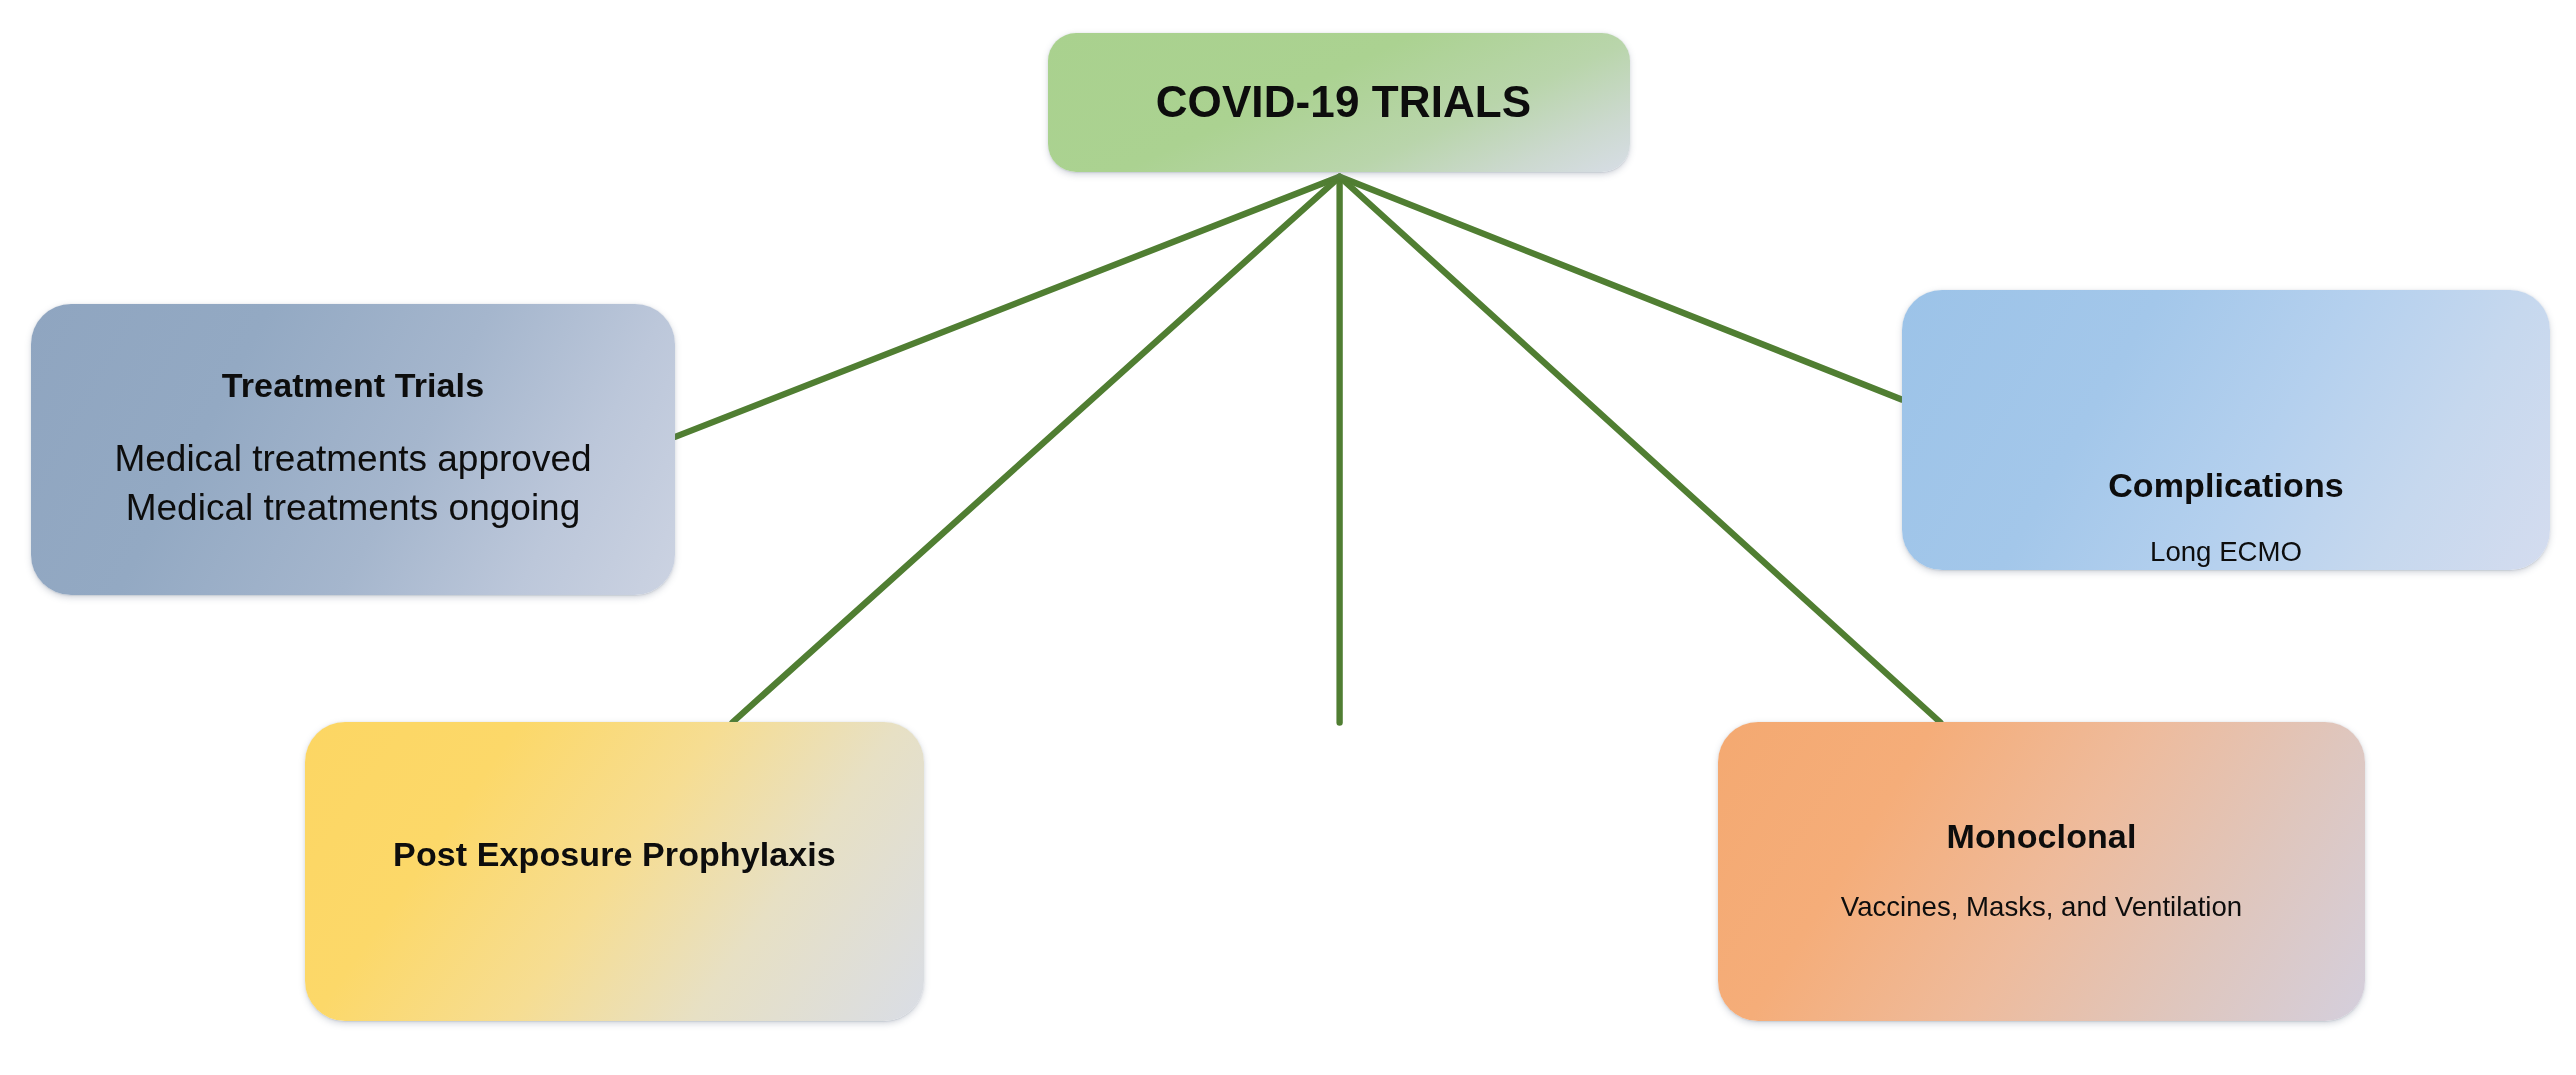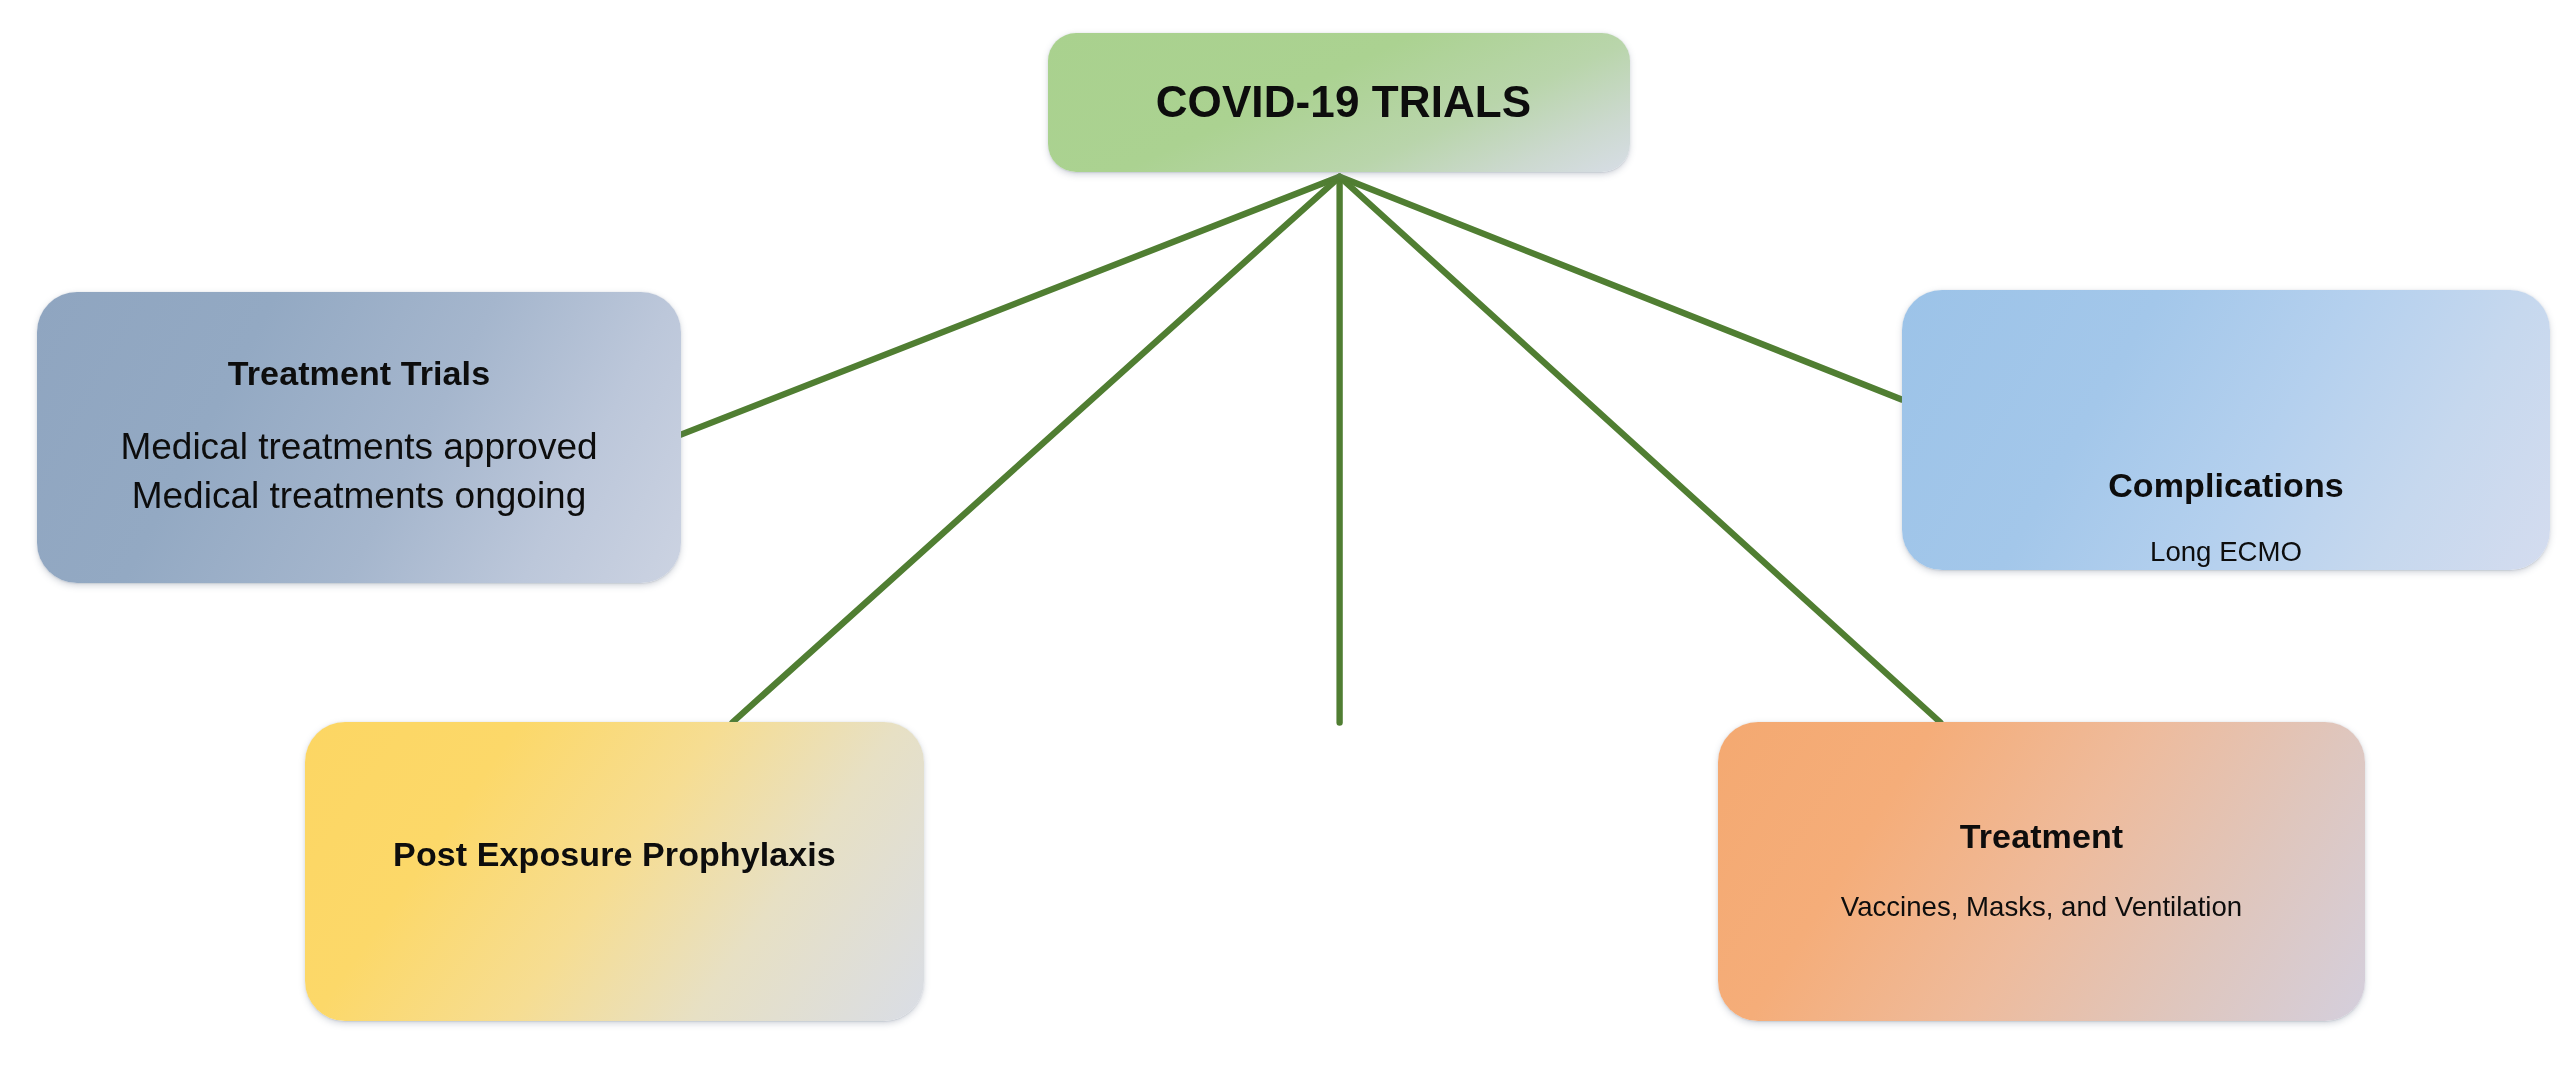--- a/index.html
+++ b/index.html
@@ -63,27 +63,26 @@
                 #ccd9cf 86%, #d7dde6 100%);
     padding-left: 9px;
   }
   #node-root .node-title {
     font-size: 44px;
   }
 
   
   #node-treatment {
     left: 31px;
-    top: 292px;
+    top: 304px;
     width: 644px;
     height: 291px;
     background: linear-gradient(118deg,
                 #8fa5c0 0%, #93a9c3 30%, #a5b6cd 58%,
                 #bcc7da 80%, #ccd3e2 100%);
-    margin-left: 6px;
   }
   #node-treatment .node-title { font-size: 34px; margin-bottom: 30px; }
   #node-treatment .node-sub  { font-size: 37px; }
 
   
   #node-complications {
     left: 1902px;
     top: 290px;
     width: 648px;
     height: 280px;
@@ -163,18 +162,18 @@
     <div class="node-title">Complications</div>
     <div class="node-sub">Long ECMO</div>
   </div>
 
   <div class="node" id="node-pep">
     <div class="node-title">Post Exposure Prophylaxis</div>
   </div>
 
 
   <div class="node" id="node-prevention">
-    <div class="node-title">Treatment</div>
+    <div class="node-title">Monoclonal</div>
     <div class="node-sub">Vaccines, Masks, and Ventilation</div>
   </div>
 
 </div>
 
 
 </body></html>

